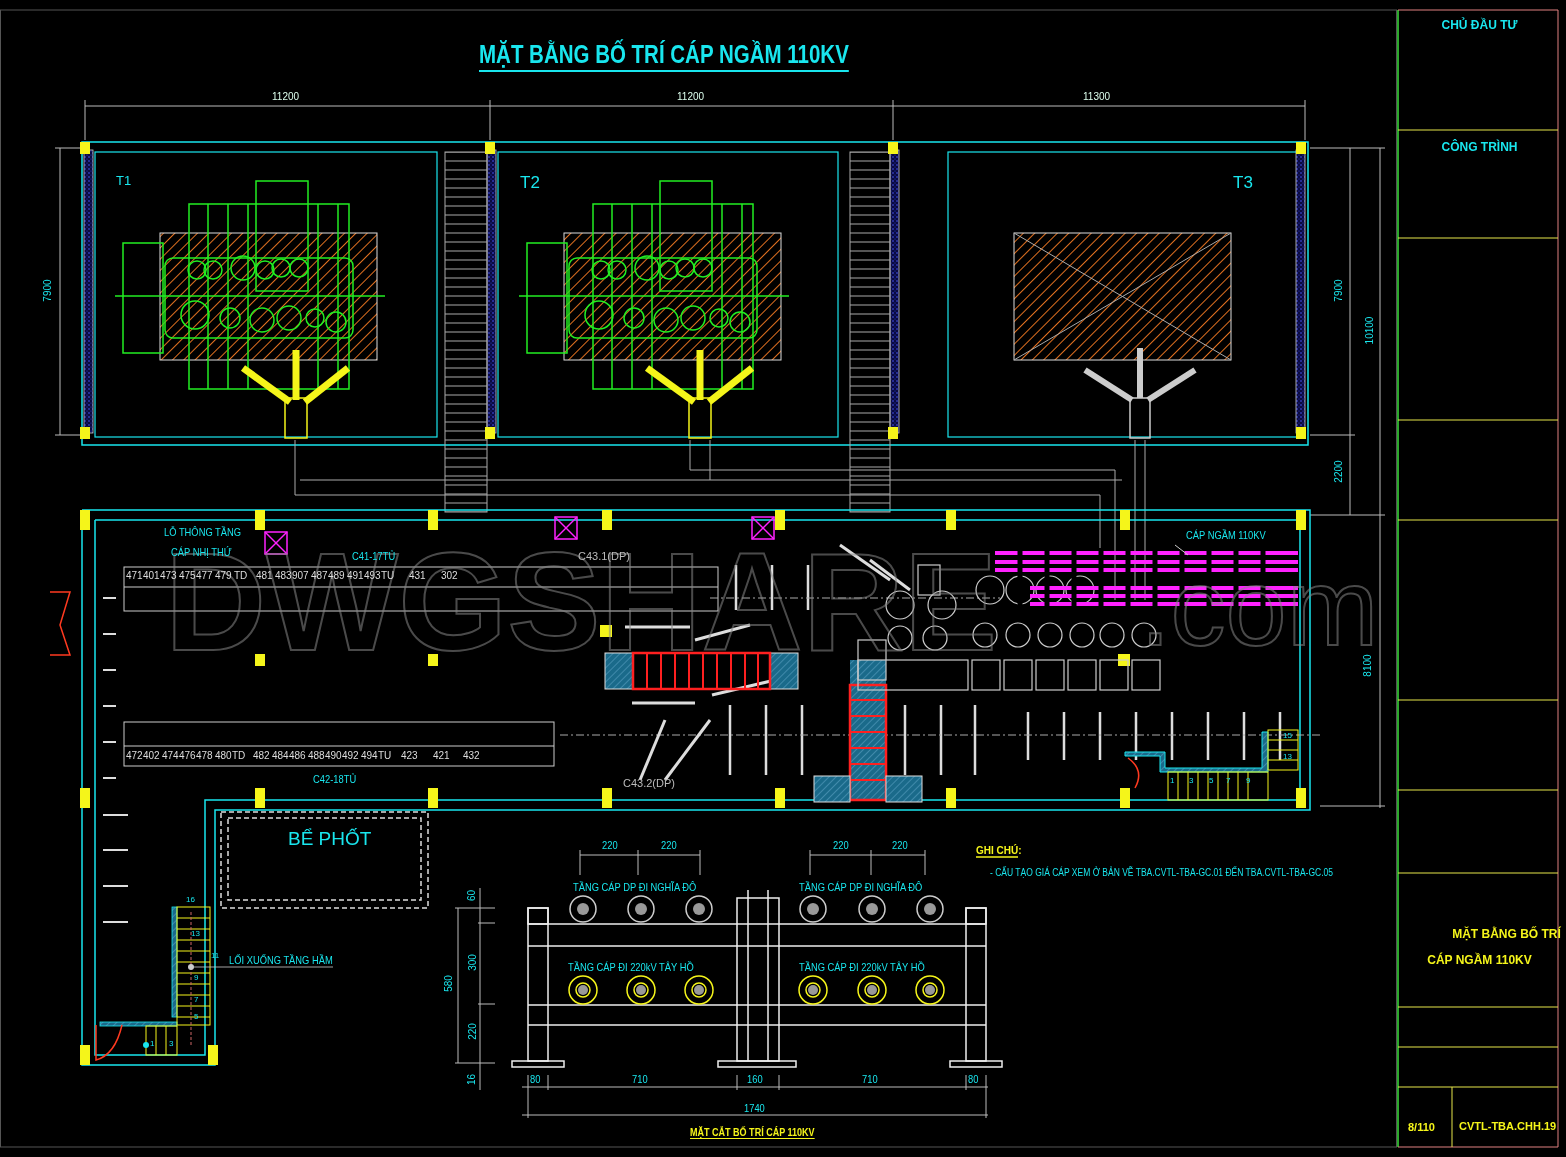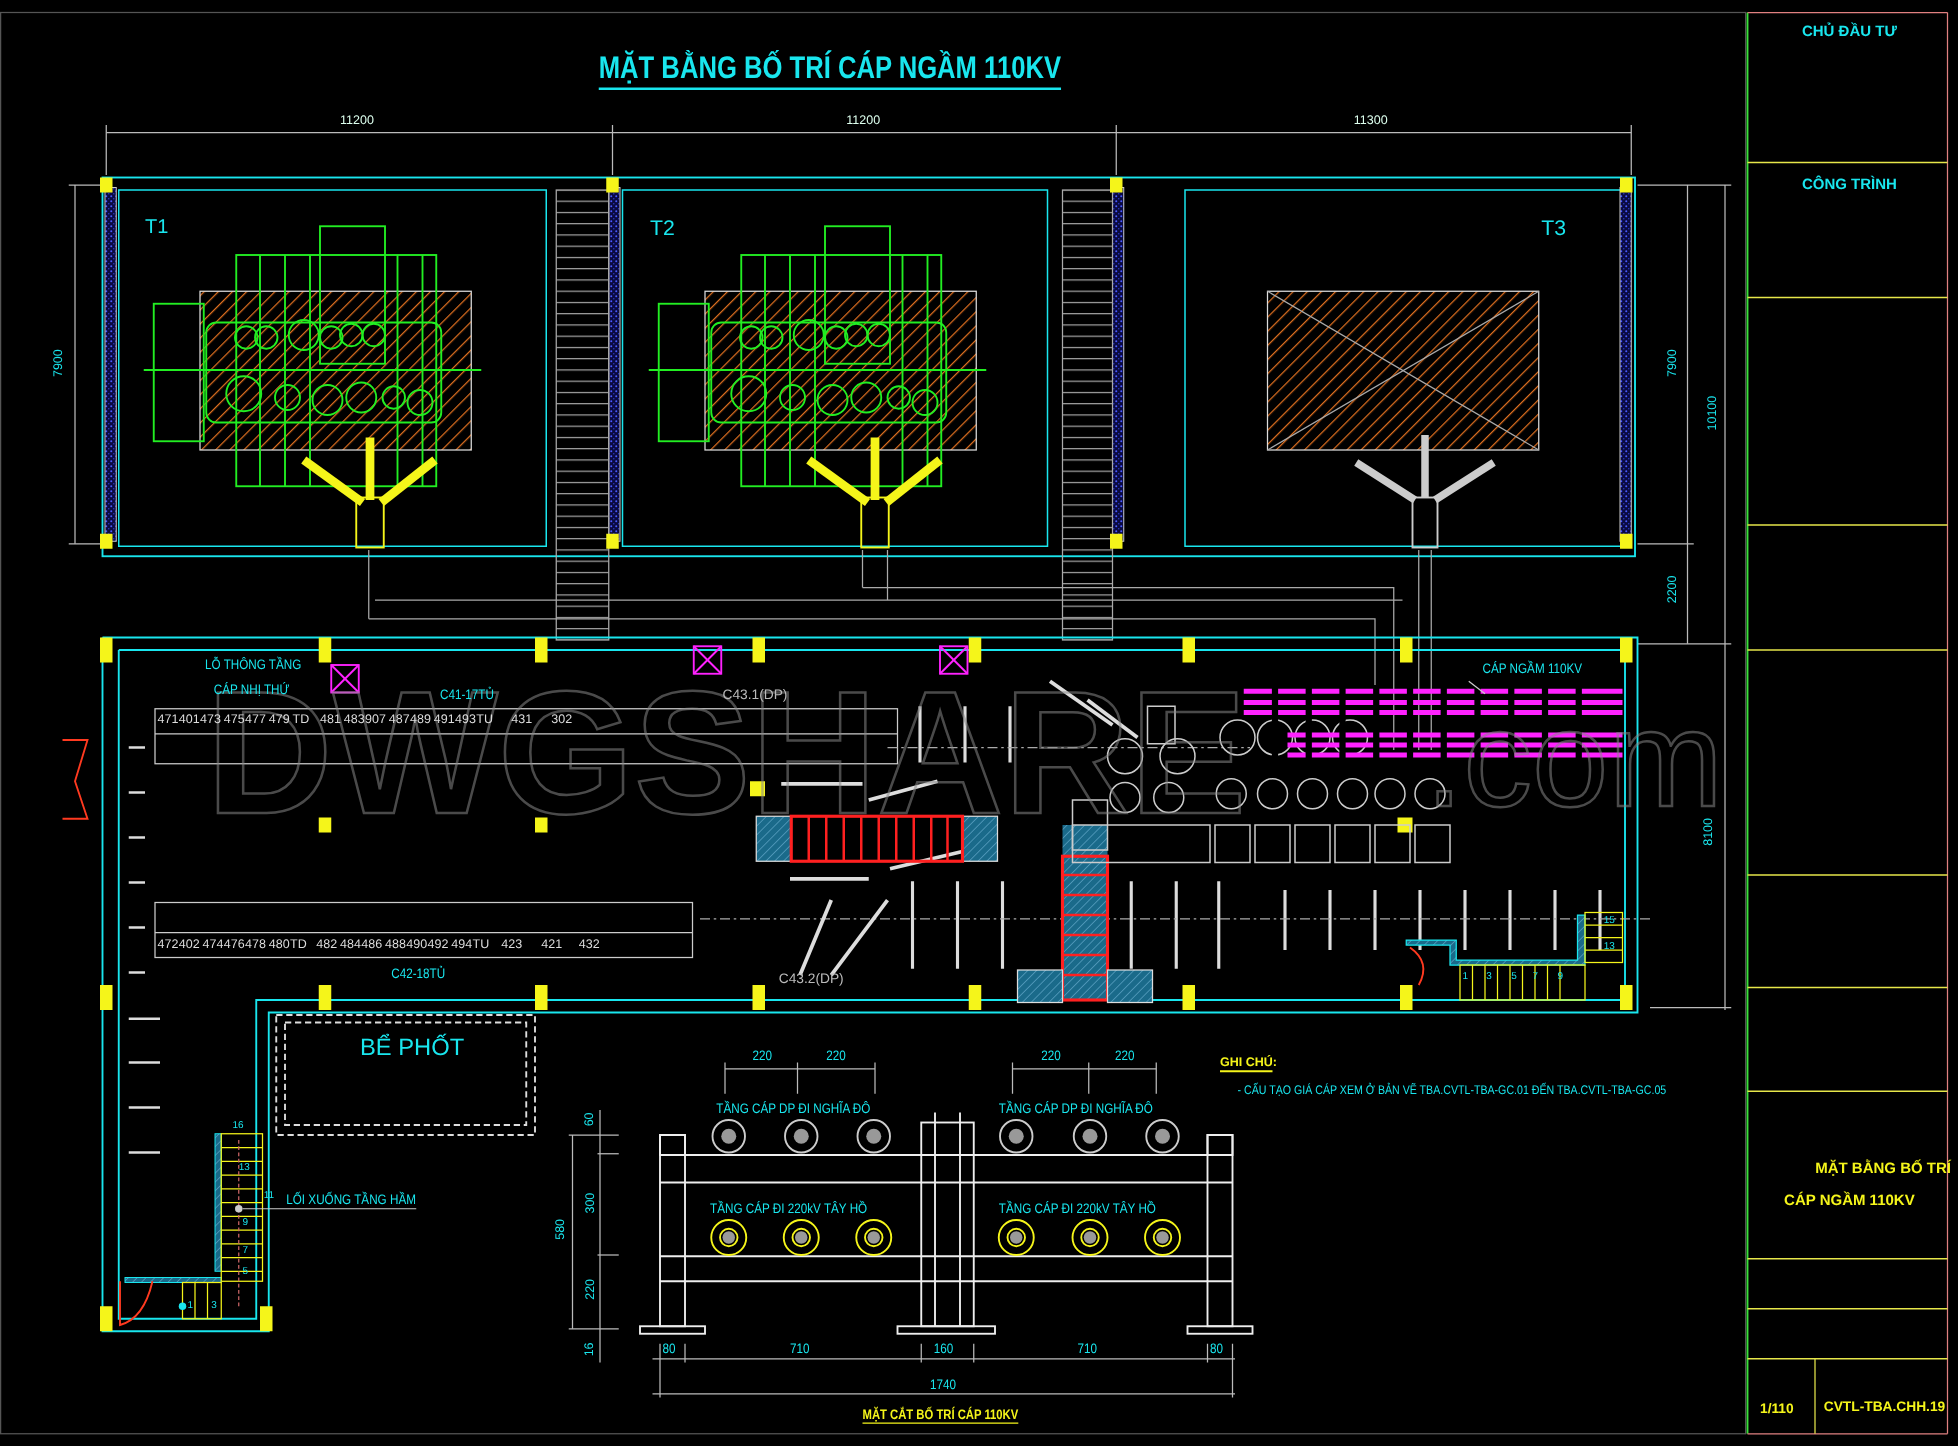--- a/index.html
+++ b/index.html
@@ -524,21 +524,21 @@
 <div class="abs dim" style="left:272px;top:91px;">11200</div>
 <div class="abs dim" style="left:677px;top:91px;">11200</div>
 <div class="abs dim" style="left:1083px;top:91px;">11300</div>
 
 <div class="abs dimv" style="left:36px;top:285px;">7900</div>
 <div class="abs dimv" style="left:1327px;top:285px;">7900</div>
 <div class="abs dimv" style="left:1356px;top:325px;">10100</div>
 <div class="abs dimv" style="left:1327px;top:466px;">2200</div>
 <div class="abs dimv" style="left:1356px;top:660px;">8100</div>
 
-<div class="abs cyan" style="left:116px;top:173px;font-size:16px;">T1</div>
+<div class="abs cyan" style="left:116px;top:173px;font-size:13px;">T1</div>
 <div class="abs cyan" style="left:520px;top:173px;font-size:17px;">T2</div>
 <div class="abs cyan" style="left:1233px;top:173px;font-size:17px;">T3</div>
 
 <div class="abs lbl" style="left:164px;top:526px;">LỖ THÔNG TẦNG</div>
 <div class="abs lbl" style="left:171px;top:546px;">CÁP NHỊ THỨ</div>
 <div class="abs lbl" style="left:352px;top:550px;">C41-17TỦ</div>
 <div class="abs lbl" style="left:313px;top:773px;">C42-18TỦ</div>
 <div class="abs" style="left:578px;top:550px;font-size:11px;color:#bbb;">C43.1(DP)</div>
 <div class="abs" style="left:623px;top:777px;font-size:11px;color:#bbb;">C43.2(DP)</div>
 <div class="abs lbl" style="left:1186px;top:529px;">CÁP NGẦM 110KV</div>
@@ -627,14 +627,14 @@
 <div class="abs lbl" style="left:862px;top:1073px;">710</div>
 <div class="abs lbl" style="left:968px;top:1073px;">80</div>
 <div class="abs lbl" style="left:744px;top:1102px;">1740</div>
 
 <div class="abs yellow" style="left:690px;top:1126px;font-size:11px;font-weight:bold;border-bottom:1.5px solid #f5f51a;white-space:nowrap;transform:scaleX(0.82);transform-origin:left top;">MẶT CẮT BỐ TRÍ CÁP 110KV</div>
 
 <div class="abs cyan tb-text" style="left:1398px;top:18px;width:163px;">CHỦ ĐẦU TƯ</div>
 <div class="abs cyan tb-text" style="left:1398px;top:140px;width:163px;">CÔNG TRÌNH</div>
 <div class="abs yellow tb-text" style="left:1398px;top:927px;width:163px;padding-left:27px;">MẶT BẰNG BỐ TRÍ</div>
 <div class="abs yellow tb-text" style="left:1398px;top:953px;width:163px;">CÁP NGẦM 110KV</div>
-<div class="abs yellow" style="left:1408px;top:1121px;font-size:11px;font-weight:bold;">1/110</div>
+<div class="abs yellow" style="left:1408px;top:1121px;font-size:11px;font-weight:bold;">8/110</div>
 <div class="abs yellow" style="left:1459px;top:1120px;font-size:11px;font-weight:bold;">CVTL-TBA.CHH.19</div>
 
 </body></html>

